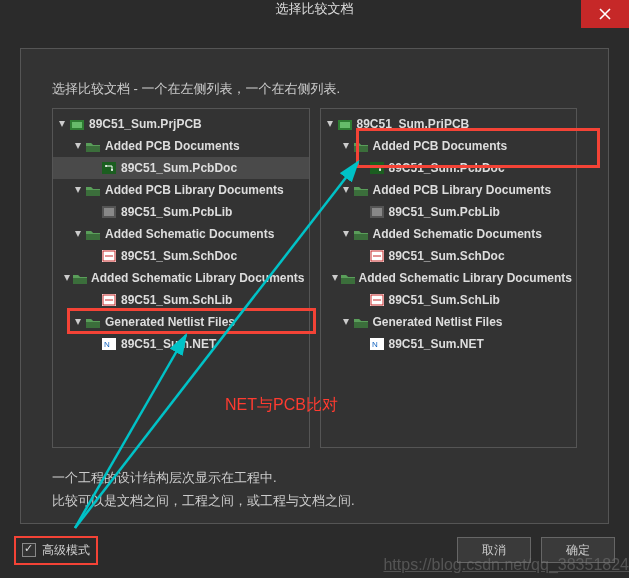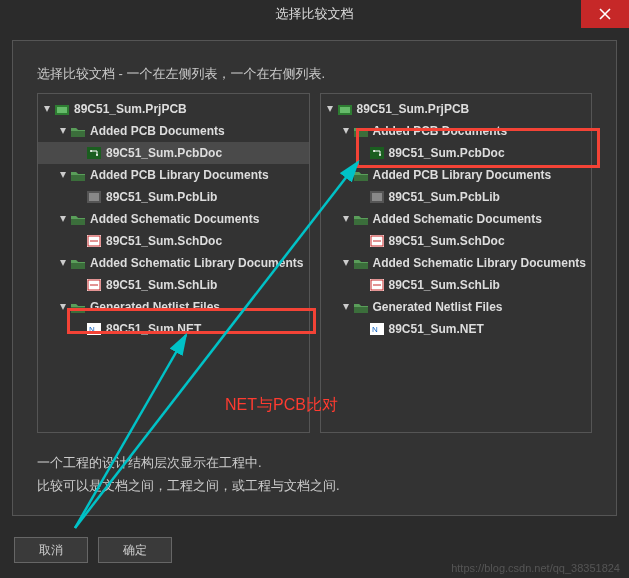--- a/index.html
+++ b/index.html
@@ -1,41 +1,41 @@
 <!DOCTYPE html>
 <html><head>
 <meta charset="utf-8">
 <style>
   * { box-sizing: border-box; margin: 0; padding: 0; }
   body { width: 629px; height: 578px; background: #2b2b2b; font-family: "Microsoft YaHei", Arial, sans-serif; font-size: 12px; color: #ccc; overflow: hidden; position: relative; }
-  .titlebar { height: 28px; background: #2b2b2b; display: flex; align-items: center; justify-content: center; position: relative; font-family: Liberation Mono, monospace; }
+  .titlebar { height: 28px; background: #2b2b2b; display: flex; align-items: flex-start; justify-content: center; position: relative; font-family: Liberation Mono, monospace; }
   .titlebar .title { color: #ddd; font-size: 13px; }
   .close-btn { position: absolute; right: 0; top: 0; width: 48px; height: 28px; background: #c62828; display: flex; align-items: center; justify-content: center; cursor: pointer; }
   .close-btn svg { width: 12px; height: 12px; }
-  .content { padding: 24px; border: 1px solid #555; margin: 12px; height: 476px; position: relative; background: #333; }
+  .content { padding: 31px; border: 1px solid #555; margin: 20px; height: 476px; position: relative; background: #333; }
   .instruction { color: #ccc; margin-bottom: 10px; font-size: 13px; }
   .panels { display: flex; gap: 10px; height: 340px; }
   .panel { flex: 1; border: 1px solid #555; background: #333; overflow: hidden; padding: 4px 0; }
   .tree-row { display: flex; align-items: center; height: 22px; padding: 0 4px; white-space: nowrap; cursor: pointer; }
   .tree-row.selected { background: #4a4a4a; }
   .indent { display: inline-block; }
   .toggle { width: 10px; display: inline-flex; align-items: center; justify-content: center; margin-right: 2px; }
   .toggle svg { width: 8px; height: 8px; }
   .icon { width: 16px; height: 14px; display: inline-flex; align-items: center; justify-content: center; margin-right: 4px; }
   .icon-prj svg, .icon-folder svg, .icon-pcb svg, .icon-lib svg, .icon-sch svg, .icon-net svg { width: 14px; height: 12px; }
   .label { color: #ddd; font-size: 12px; font-weight: bold; }
   .footer-text { margin-top: 18px; color: #ccc; line-height: 1.8; font-size: 13px; }
   .bottom-bar { position: absolute; left: 8px; right: 8px; bottom: 8px; height: 40px; display: flex; align-items: center; justify-content: space-between; padding: 0 6px; }
   .adv-wrap { display: flex; align-items: center; border: 2px solid #f44336; padding: 4px 6px; }
   .checkbox { width: 14px; height: 14px; border: 1px solid #888; background: #333; margin-right: 6px; position: relative; }
   .checkbox::after { content: "✓"; color: #ddd; font-size: 11px; position: absolute; left: 1px; top: -2px; }
   .btn-group { display: flex; gap: 10px; }
   .btn { width: 74px; height: 26px; border: 1px solid #666; background: #3a3a3a; color: #ccc; display: flex; align-items: center; justify-content: center; cursor: pointer; font-size: 12px; }
   .annotation-text { position: absolute; color: #ff3b30; font-size: 16px; left: 225px; top: 395px; pointer-events: none; font-weight: normal; }
-  .watermark { position: absolute; right: 9px; bottom: 4px; color: #777; font-size: 11px; opacity: 0.55; pointer-events: none; }
+  .watermark { position: absolute; right: 0; bottom: 4px; color: #777; font-size: 16px; opacity: 0.55; pointer-events: none; text-decoration: underline; }
   .red-box { position: absolute; border: 3px solid #f44336; pointer-events: none; }
   .arrow-svg { position: absolute; left: 0; top: 0; pointer-events: none; }
 </style>
 </head>
 <body>
 
 <div class="titlebar">
   <span class="title">选择比较文档</span>
   <div class="close-btn">
     <svg viewBox="0 0 12 12">
@@ -350,20 +350,24 @@
         </div>
       </div>
   </div>
   <div class="footer-text">
     <div>一个工程的设计结构层次显示在工程中.</div>
     <div>比较可以是文档之间，工程之间，或工程与文档之间.</div>
   </div>
 </div>
 
 <div class="bottom-bar">
+  <div class="adv-wrap">
+    <span class="checkbox"></span>
+    <span>高级模式</span>
+  </div>
   <div class="btn-group">
     <div class="btn">取消</div>
     <div class="btn">确定</div>
   </div>
 </div>
 
 <div class="annotation-text">NET与PCB比对</div>
 <div class="watermark">https://blog.csdn.net/qq_38351824</div>
 
 <div class="red-box" style="left:67px; top:308px; width:249px; height:26px;"></div>

